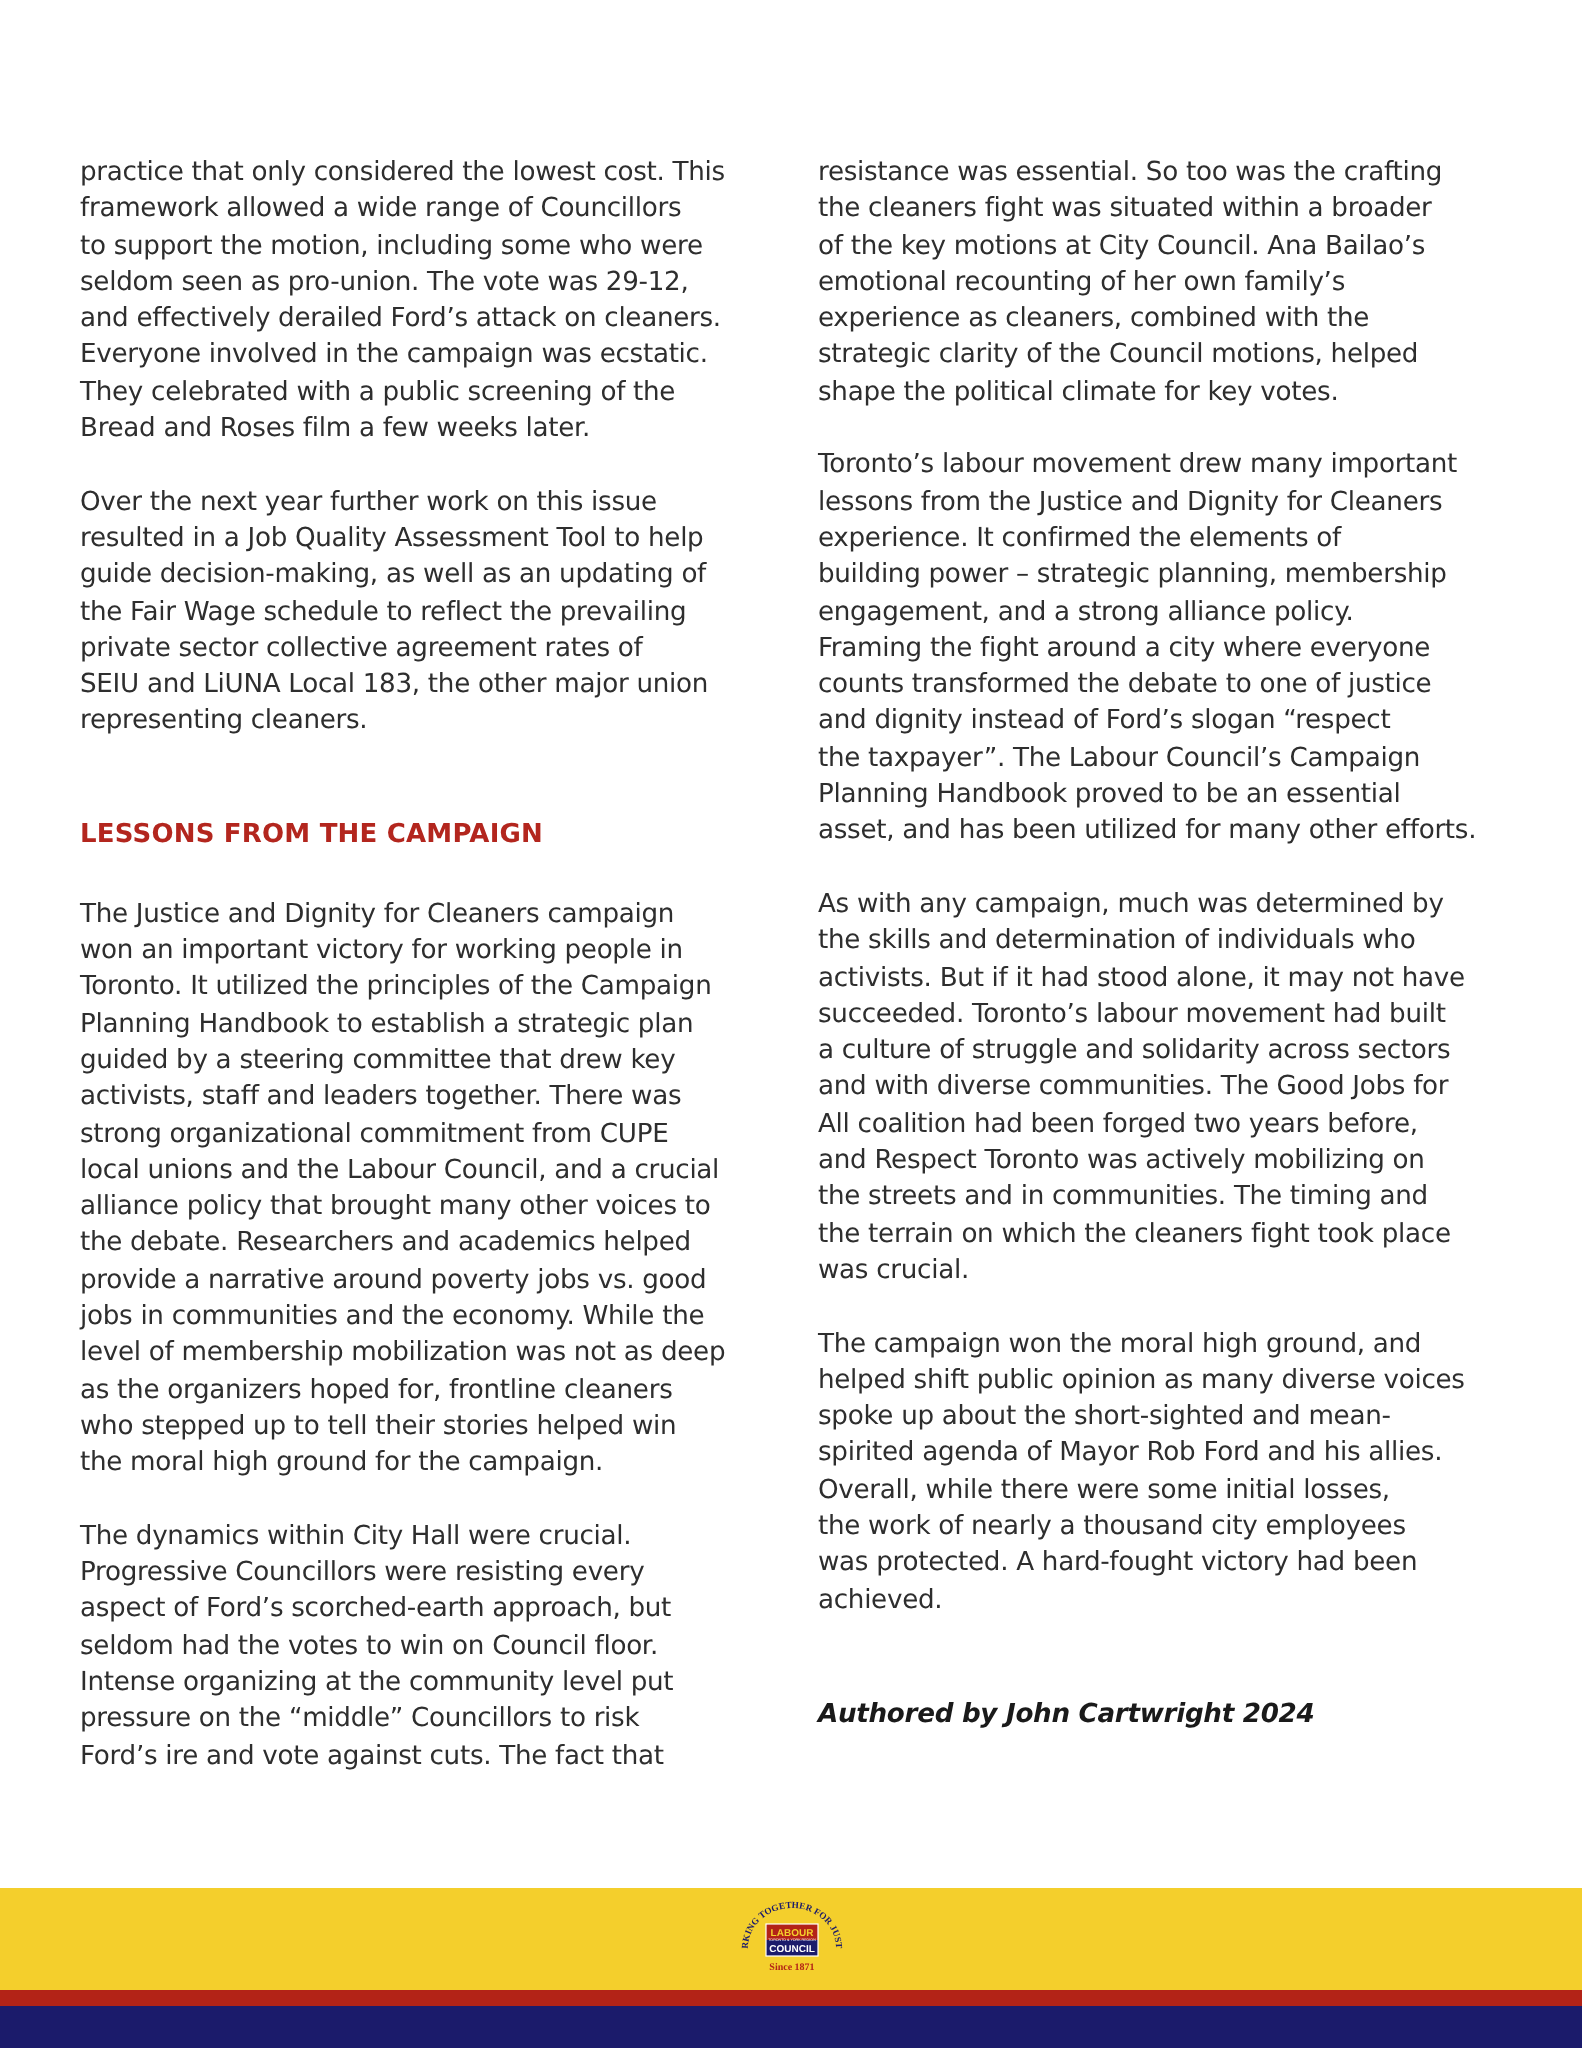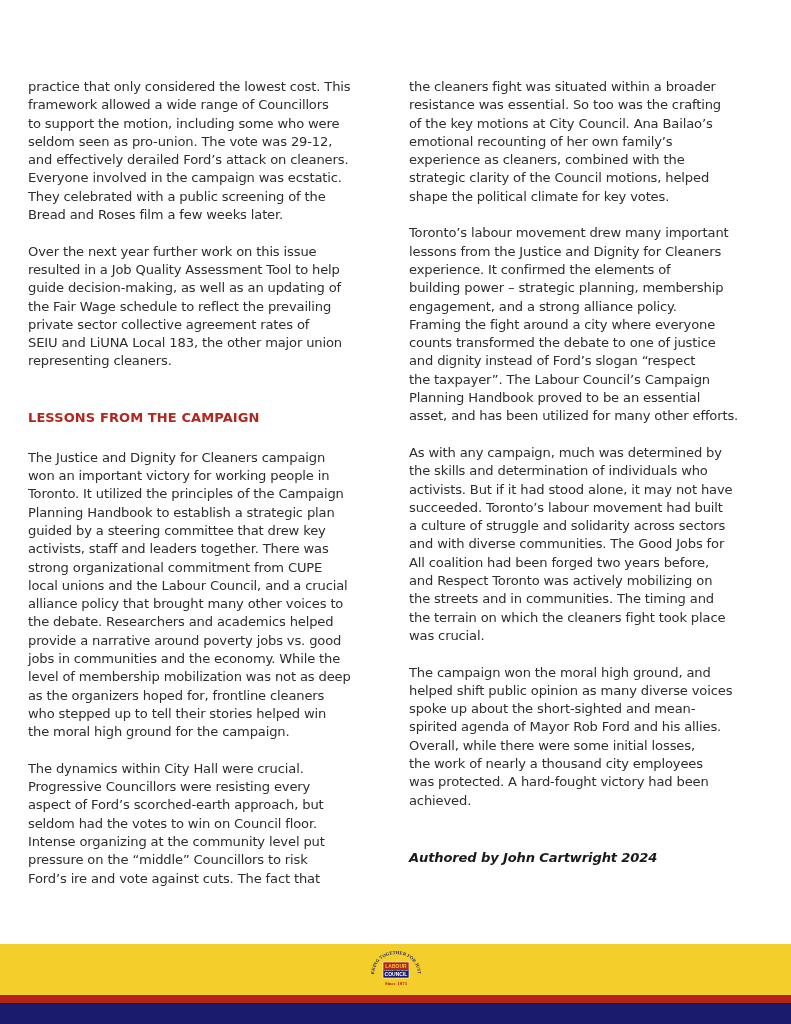--- a/index.html
+++ b/index.html
@@ -7,21 +7,21 @@
       width: 791px; height: 1024px; position: relative; overflow: hidden;
       background: #ffffff;
       font-family: "DejaVu Sans", "Liberation Sans", sans-serif;
       color: #2e2e2e;
     }
     .col {
       position: absolute; top: 78px;
       font-size: 13.1px; line-height: 18.3px;
       letter-spacing: -0.15px;
     }
-    .col-left { left: 28px; width: 340px; }
+    .col-left { left: 40px; width: 340px; }
     .col-right { left: 409px; width: 345px; }
     .line { display: block; white-space: nowrap; }
     .para { margin: 0 0 18.3px 0; }
     .heading {
       color: #b3261e; font-weight: bold; font-size: 13px;
       letter-spacing: 0.1px; margin: 38px 0 22px 0; line-height: 18px;
     }
     .author {
       font-weight: bold; font-style: italic; color: #1a1a1a;
       margin-top: 39px;
@@ -79,22 +79,22 @@
       <span class="line">aspect of Ford’s scorched-earth approach, but</span>
       <span class="line">seldom had the votes to win on Council floor.</span>
       <span class="line">Intense organizing at the community level put</span>
       <span class="line">pressure on the “middle” Councillors to risk</span>
       <span class="line">Ford’s ire and vote against cuts. The fact that</span>
     </div>
 </div>
 
 <div class="col col-right">
   <div class="para">
+      <span class="line">resistance was essential. So too was the crafting</span>
       <span class="line">the cleaners fight was situated within a broader</span>
-      <span class="line">resistance was essential. So too was the crafting</span>
       <span class="line">of the key motions at City Council. Ana Bailao’s</span>
       <span class="line">emotional recounting of her own family’s</span>
       <span class="line">experience as cleaners, combined with the</span>
       <span class="line">strategic clarity of the Council motions, helped</span>
       <span class="line">shape the political climate for key votes.</span>
     </div>
   <div class="para">
       <span class="line">Toronto’s labour movement drew many important</span>
       <span class="line">lessons from the Justice and Dignity for Cleaners</span>
       <span class="line">experience. It confirmed the elements of</span>

